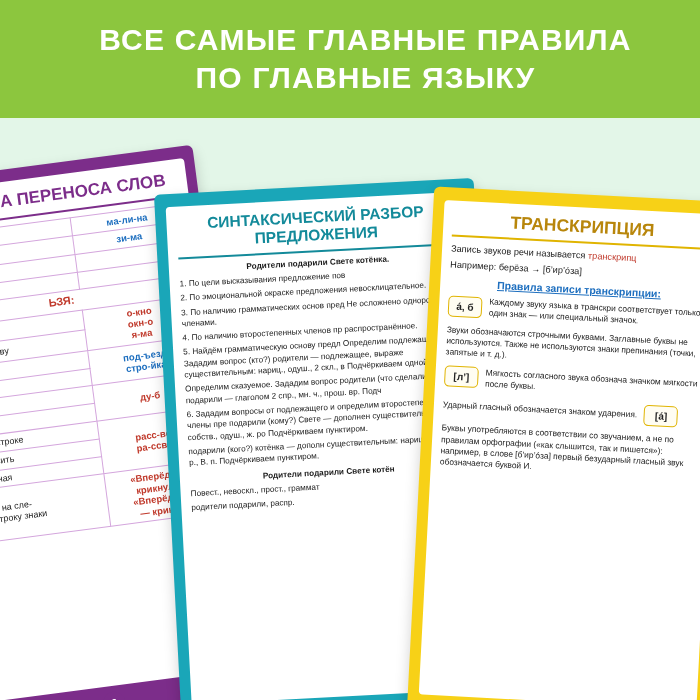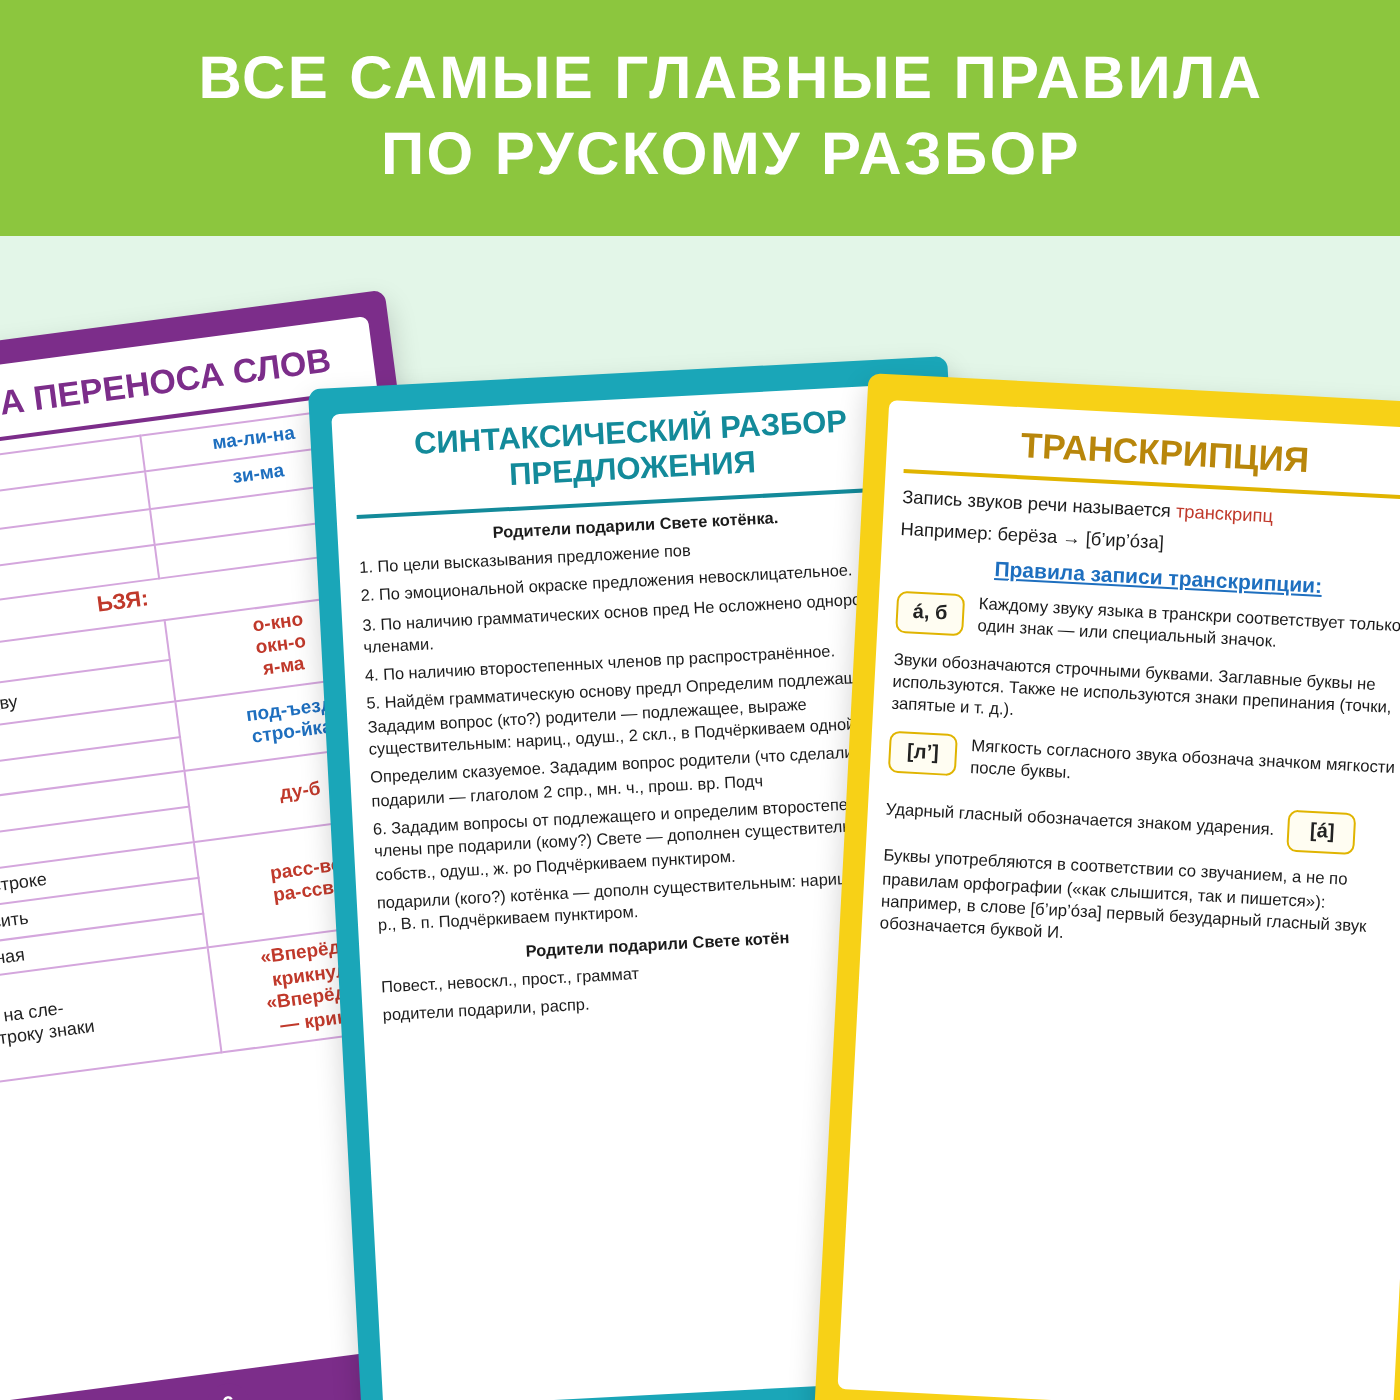--- a/index.html
+++ b/index.html
@@ -197,21 +197,21 @@
     background: #fffdf2;
   }
   #card3 .txt { font-size: 8.4px; color: #1b1b1b; line-height: 1.35; }
   #card3 .txt.c { text-align: center; }
 </style>
 </head>
 <body>
 
 <div class="banner">
   <div class="line line1">ВСЕ САМЫЕ ГЛАВНЫЕ ПРАВИЛА</div>
-  <div class="line line2">ПО РУСКОМУ РАЗБОР</div>
+  <div class="line line2">ПО ГЛАВНЫЕ ЯЗЫКУ</div>
 </div>
 
 <div class="stage">
 
   <div class="card" id="card1">
     <div class="sheet">
       <div class="title">ПРАВИЛА ПЕРЕНОСА СЛОВ</div>
       <table>
         <tbody>
             <tr>

